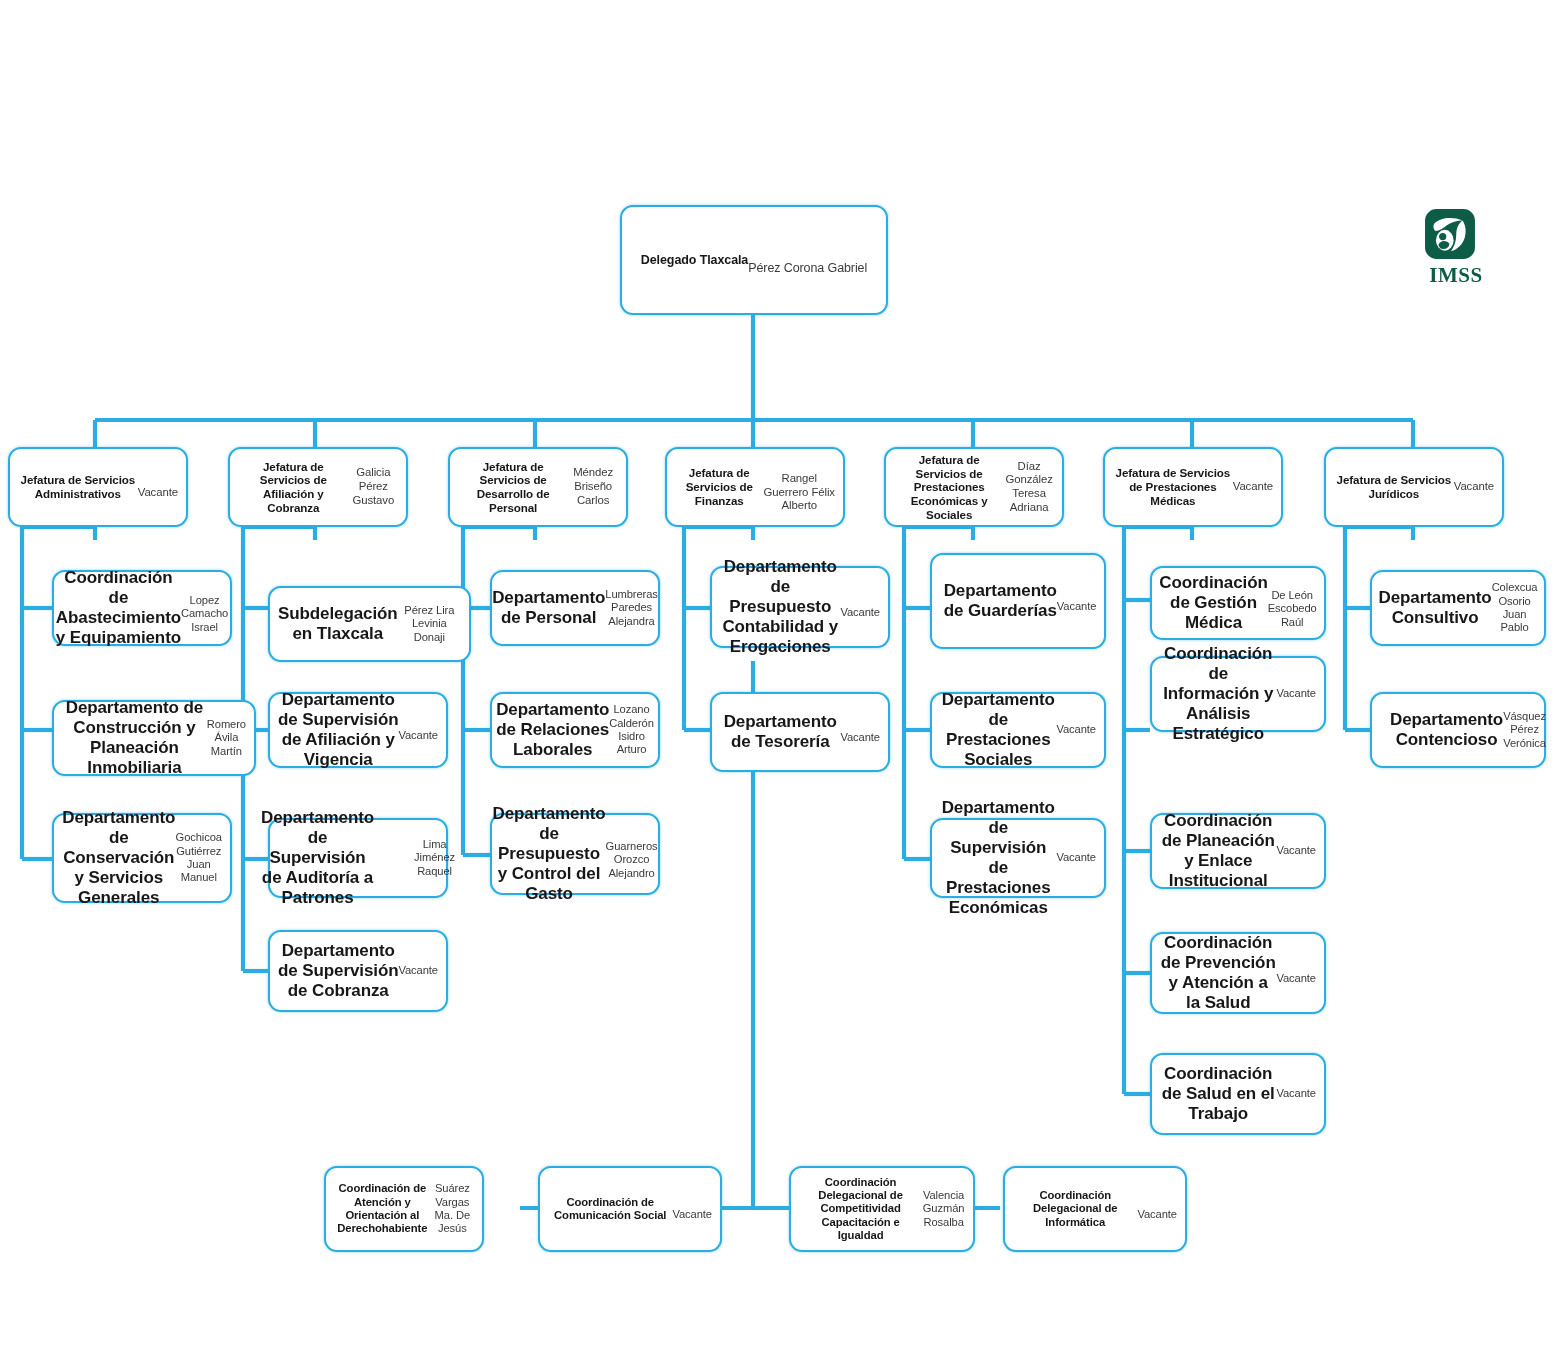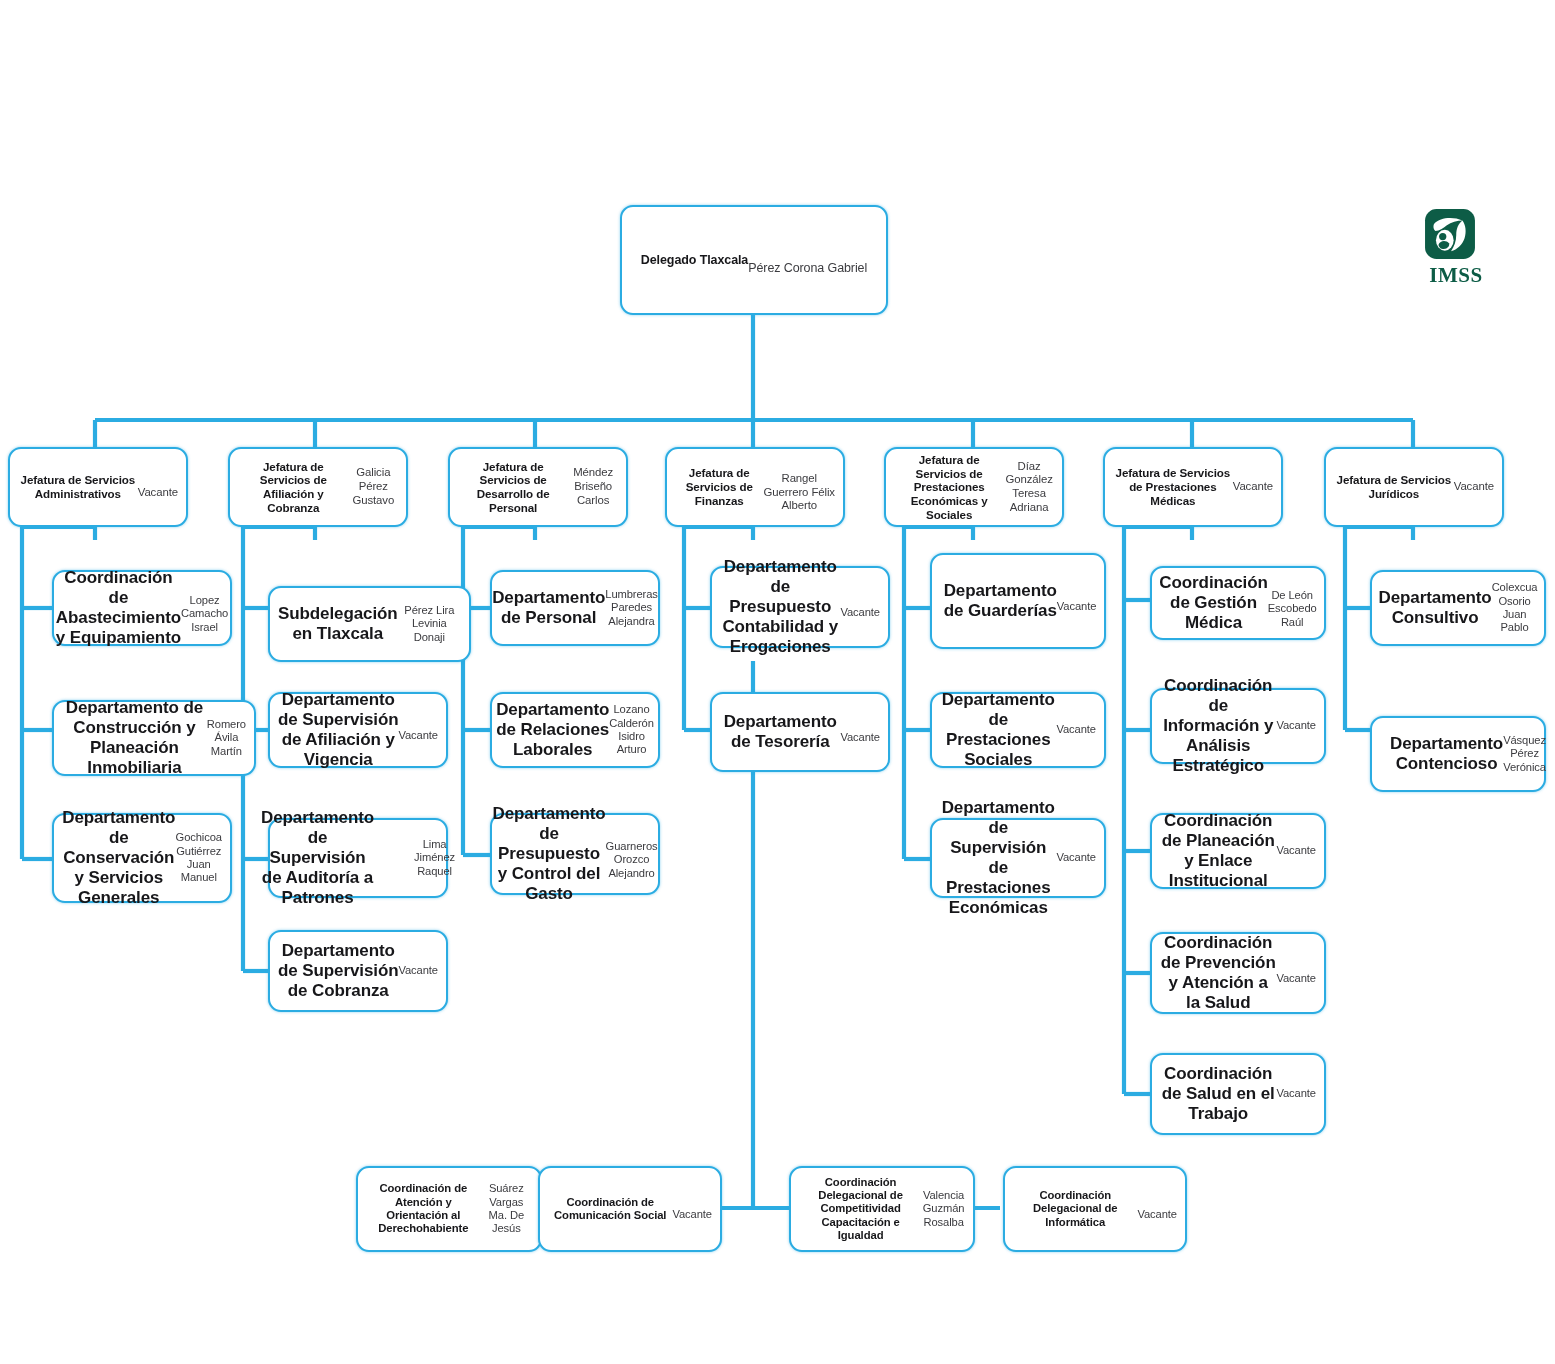--- a/index.html
+++ b/index.html
@@ -265,47 +265,47 @@
   </div>
   <div class="node lvl3" style="left:930px;top:818px;width:176px;height:80px;">
     <div class="title">Departamento de Supervisión de Prestaciones Económicas</div>
     <div class="person">Vacante</div>
   </div>
 
   <div class="node lvl3" style="left:1150px;top:566px;width:176px;height:74px;">
     <div class="title">Coordinación de Gestión Médica</div>
     <div class="person gap">De León Escobedo Raúl</div>
   </div>
-  <div class="node lvl3" style="left:1150px;top:688px;width:176px;height:76px;">
+  <div class="node lvl3" style="left:1150px;top:656px;width:176px;height:76px;">
     <div class="title">Coordinación de Información y Análisis Estratégico</div>
     <div class="person">Vacante</div>
   </div>
   <div class="node lvl3" style="left:1150px;top:813px;width:176px;height:76px;">
     <div class="title">Coordinación de Planeación y Enlace Institucional</div>
     <div class="person">Vacante</div>
   </div>
   <div class="node lvl3" style="left:1150px;top:932px;width:176px;height:82px;">
     <div class="title">Coordinación de Prevención y Atención a la Salud</div>
     <div class="person gap">Vacante</div>
   </div>
   <div class="node lvl3" style="left:1150px;top:1053px;width:176px;height:82px;">
     <div class="title">Coordinación de Salud en el Trabajo</div>
     <div class="person">Vacante</div>
   </div>
 
   <div class="node lvl3" style="left:1370px;top:570px;width:176px;height:76px;">
     <div class="title">Departamento Consultivo</div>
     <div class="person">Colexcua Osorio Juan Pablo</div>
   </div>
-  <div class="node lvl3" style="left:1370px;top:716px;width:176px;height:76px;padding-left:28px;">
+  <div class="node lvl3" style="left:1370px;top:692px;width:176px;height:76px;padding-left:28px;">
     <div class="title">Departamento Contencioso</div>
     <div class="person">Vásquez Pérez Verónica</div>
   </div>
 
-  <div class="node bottom" style="left:324px;top:1166px;width:186px;height:86px;margin-left:32px;">
+  <div class="node bottom" style="left:324px;top:1166px;width:160px;height:86px;">
     <div class="title">Coordinación de Atención y Orientación al Derechohabiente</div>
     <div class="person">Suárez Vargas Ma. De Jesús</div>
   </div>
   <div class="node bottom" style="left:538px;top:1166px;width:184px;height:86px;">
     <div class="title">Coordinación de Comunicación Social</div>
     <div class="person gap">Vacante</div>
   </div>
   <div class="node bottom" style="left:789px;top:1166px;width:186px;height:86px;">
     <div class="title">Coordinación Delegacional de Competitividad Capacitación e Igualdad</div>
     <div class="person">Valencia Guzmán Rosalba</div>

